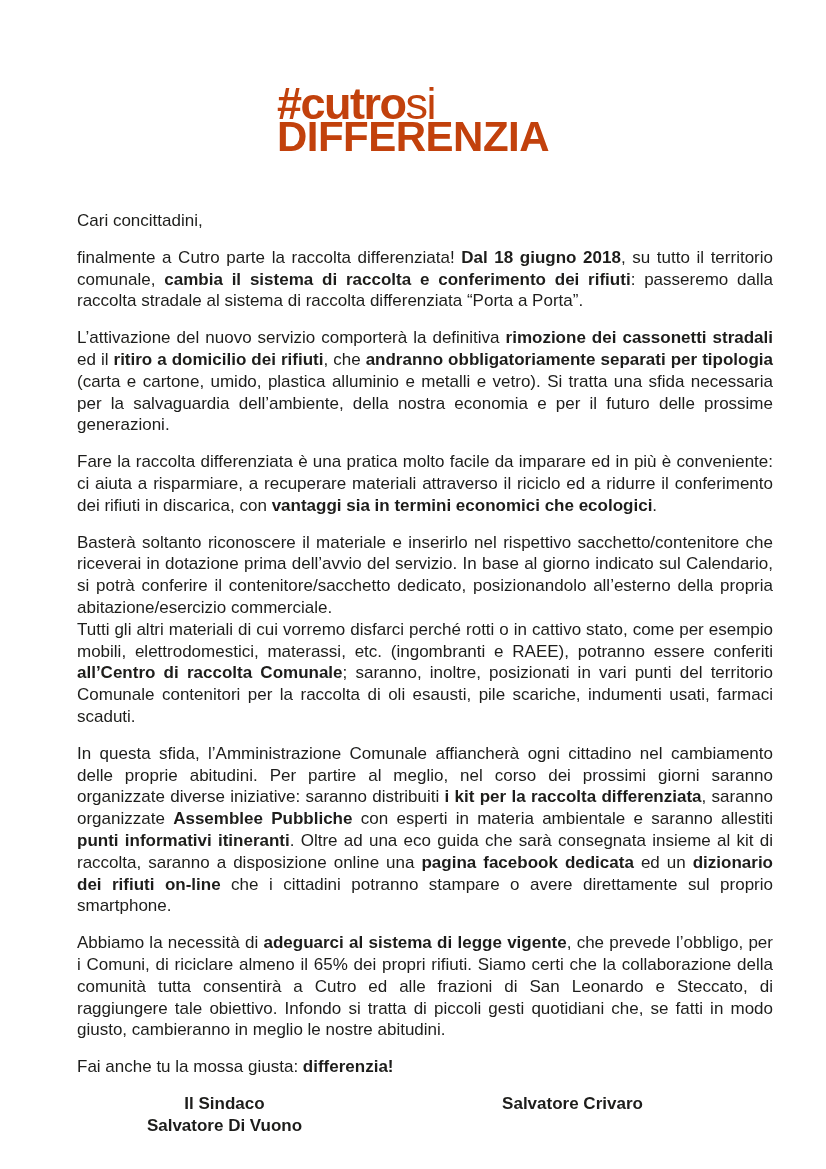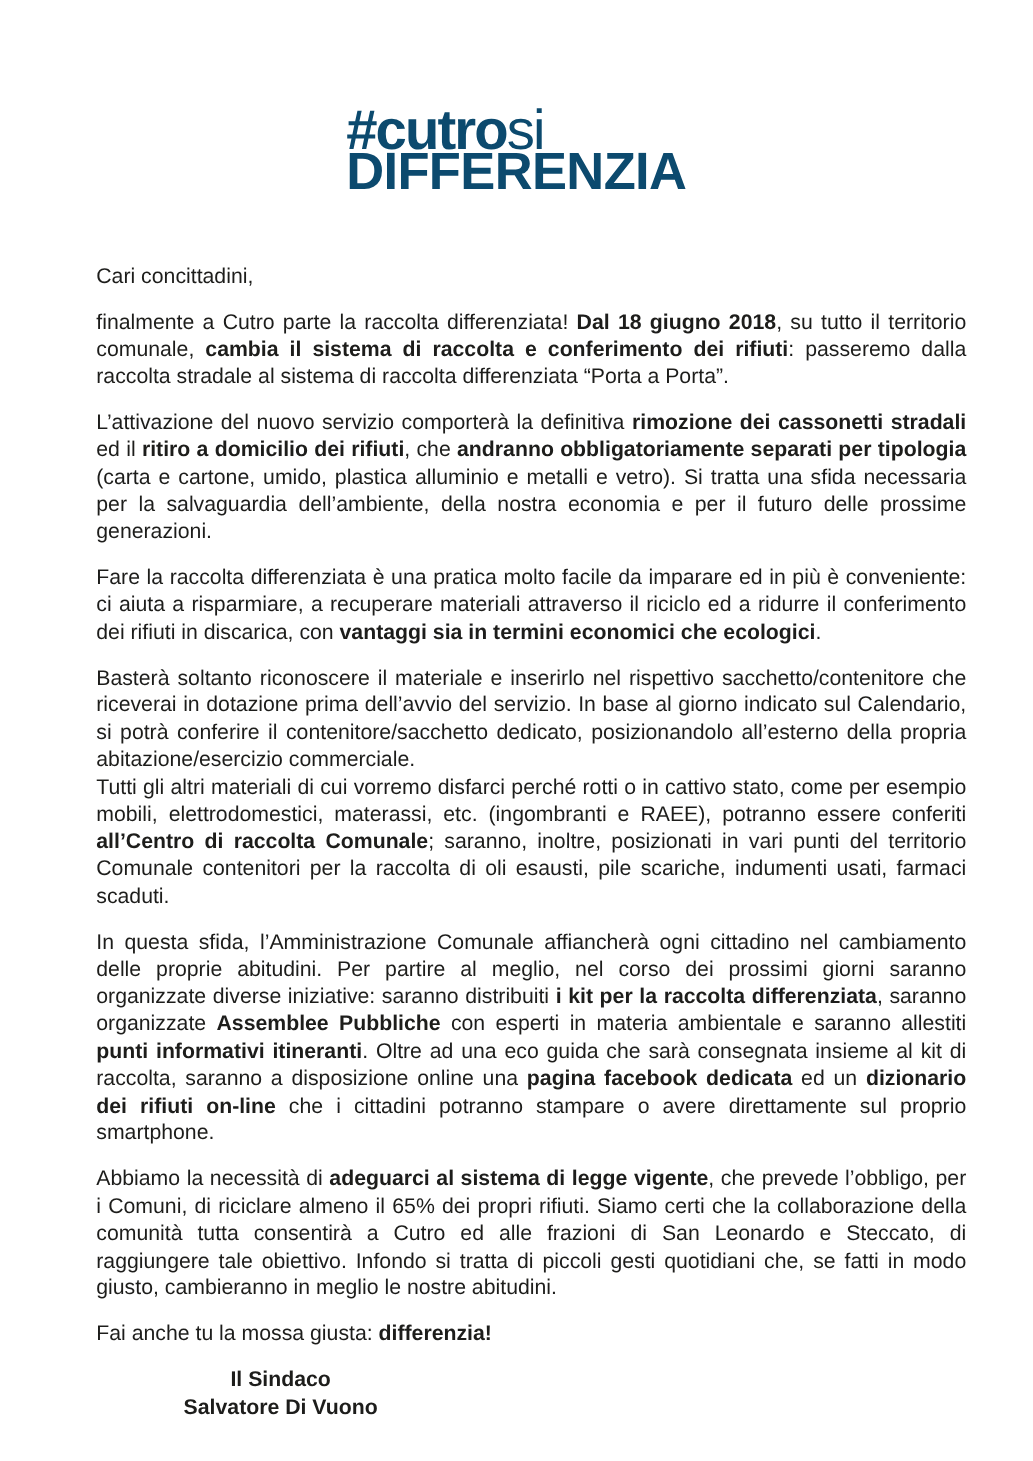--- a/index.html
+++ b/index.html
@@ -14,21 +14,21 @@
   .page {
     position: relative;
     width: 826px;
     height: 1169px;
     background: #ffffff;
   }
   
   .logo {
     width: fit-content;
     margin: 84px auto 0 auto;
-    color: #0c4a6e;
+    color: #c2410c;
     text-align: left;
   }
   .logo-line1 {
     font-size: 45px;
     line-height: 40px;
     letter-spacing: -1.5px;
     white-space: nowrap;
   }
   .logo-cutro { font-weight: 700; }
   .logo-si { font-weight: 400; }
@@ -90,17 +90,18 @@
     <p><span>Abbiamo la necessità di </span><strong>adeguarci al sistema di legge vigente</strong><span>, che prevede l’obbligo, per i Comuni, di riciclare almeno il 65% dei propri rifiuti. Siamo certi che la collaborazione della comunità tutta consentirà a Cutro ed alle frazioni di San Leonardo e Steccato, di raggiungere tale obiettivo. Infondo si tratta di piccoli gesti quotidiani che, se fatti in modo giusto, cambieranno in meglio le nostre abitudini.</span></p>
 
     <p><span>Fai anche tu la mossa giusta: </span><strong>differenzia!</strong></p>
 
     <div class="signatures">
       <div class="sig-col-left">
         <div>Il Sindaco</div>
         <div>Salvatore Di Vuono</div>
       </div>
       <div class="sig-col-right">
+        <div>Salvatore Crivaro</div>
       </div>
     </div>
 
   </main>
 </div>
 
 </body></html>

